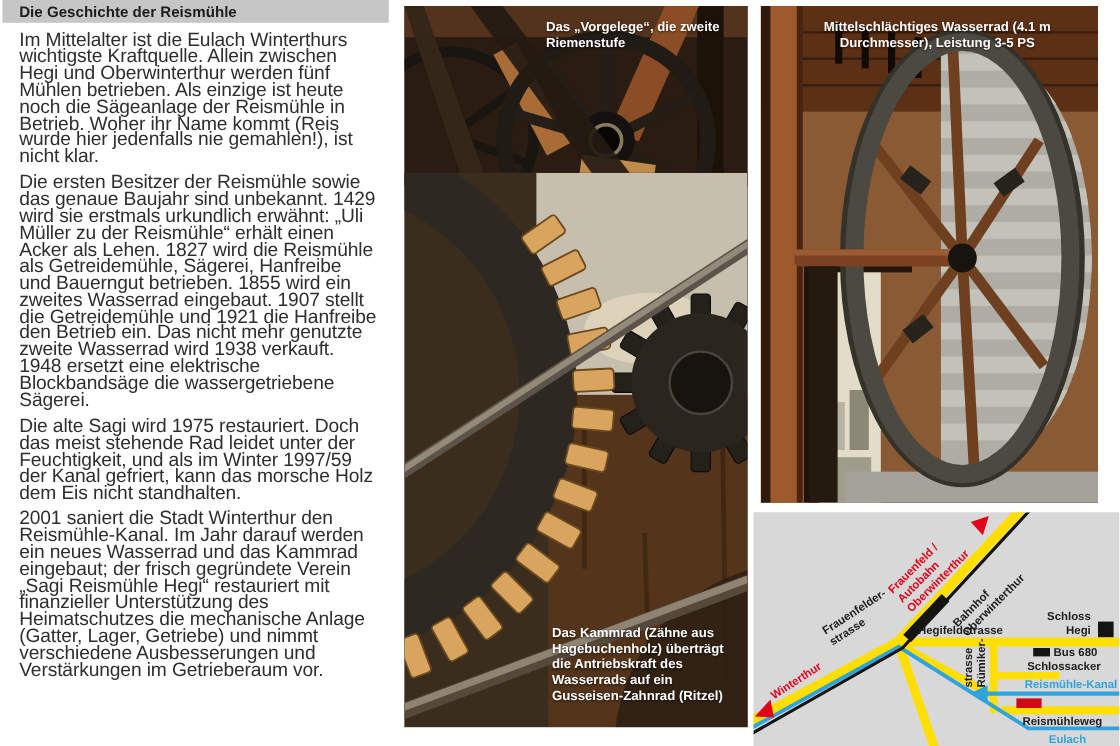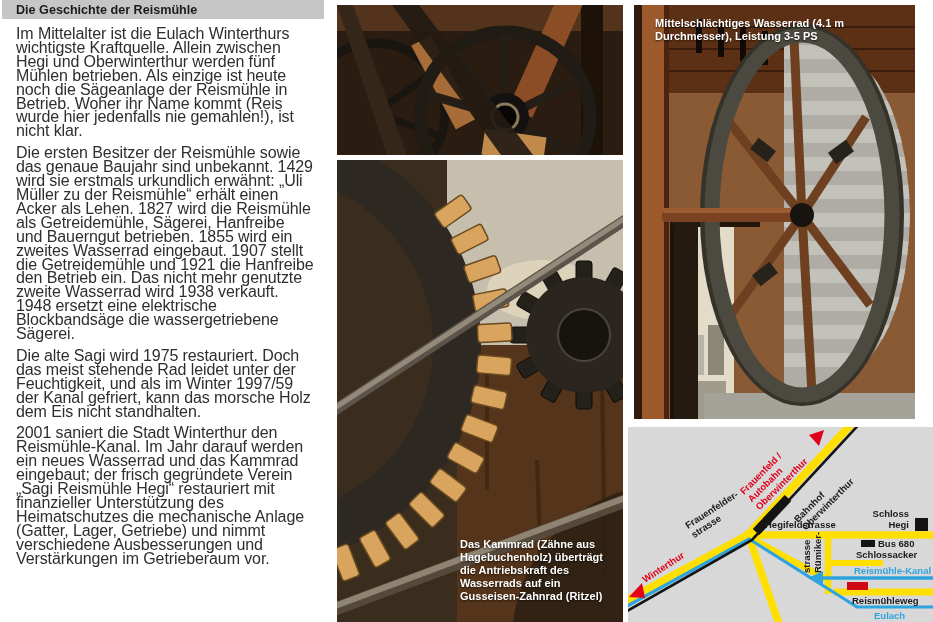--- a/index.html
+++ b/index.html
@@ -8,27 +8,27 @@
 
   
   #article{position:absolute;left:16px;top:0;width:298px;color:#2e2e2e;}
   #article h1{margin:0;position:relative;left:-14px;width:308px;padding:3px 0 2px 14px;
       background:#c6c6c6;font-size:12.6px;font-weight:bold;color:#1c1c1c;letter-spacing:0;}
   #article p{margin:8px 0 0 0;font-size:16px;line-height:13.9px;letter-spacing:-0.1px;}
 
   
   .photo{position:absolute;overflow:hidden;}
   #photo-vorgelege{left:337px;top:5px;width:286px;height:150px;background:#241710;}
-  #photo-kammrad{left:337px;top:160px;width:286px;height:462px;background:#503a24;}
+  #photo-kammrad{left:337px;top:144px;width:286px;height:462px;background:#503a24;}
   #photo-wasserrad{left:634px;top:5px;width:281px;height:414px;background:#8a5a34;}
   .caption{position:absolute;color:#ffffff;font-weight:bold;font-size:11px;line-height:13px;
       text-shadow:0 1px 2px rgba(0,0,0,0.65);}
   #cap-vorgelege{left:118px;top:12px;width:158px;}
   #cap-kammrad{left:123px;top:378px;width:152px;}
-  #cap-wasserrad{left:21px;top:12px;width:252px;}
+  #cap-wasserrad{left:21px;top:12px;width:252px;text-align:center;}
   .photo svg{display:block;}
 
   
   #map{position:absolute;left:628px;top:427px;width:305px;height:195px;background:#d8d8d8;}
   #map text{font-family:"Liberation Sans",sans-serif;font-size:9.5px;font-weight:bold;fill:#1c1c1c;}
   #map text.red{fill:#e2001a;}
   #map text.blue{fill:#2fa3dd;}
 </style>
 </head>
 <body>
@@ -65,20 +65,21 @@
           <line x1="168" y1="112" x2="92" y2="90"></line>
           <line x1="168" y1="112" x2="118" y2="48"></line>
         </g>
         <circle cx="168" cy="112" r="24" fill="#141110"></circle>
         <circle cx="168" cy="112" r="13" fill="#070605" stroke="#8a7a5c" stroke-width="3"></circle>
       </g>
       <rect x="146" y="128" width="62" height="26" fill="#c08a4a" transform="rotate(8 177 141)"></rect>
       <polygon points="55,0 82,0 196,150 164,150" fill="#241a12" opacity="0.92"></polygon>
       <polygon points="0,0 16,0 70,150 50,150" fill="#35261a"></polygon>
     </svg>
+    <div class="caption" id="cap-vorgelege">Das „Vorgelege“, die zweite Riemenstufe</div>
   </div>
 
   <div class="photo" id="photo-kammrad">
     <svg width="286" height="462" viewBox="0 0 286 462">
       <defs>
         <rect id="wtooth" x="216" y="-9" width="34" height="18" rx="3" fill="#d9a55e" stroke="#6b4a20" stroke-width="1.5"></rect>
         <rect id="itooth" x="54" y="-8" width="20" height="16" rx="3" fill="#24201a" stroke="#0f0d0a" stroke-width="1"></rect>
       </defs>
       <rect width="286" height="462" fill="#3b2d1d"></rect>
       <rect x="110" y="0" width="176" height="190" fill="#c7bfae"></rect>

